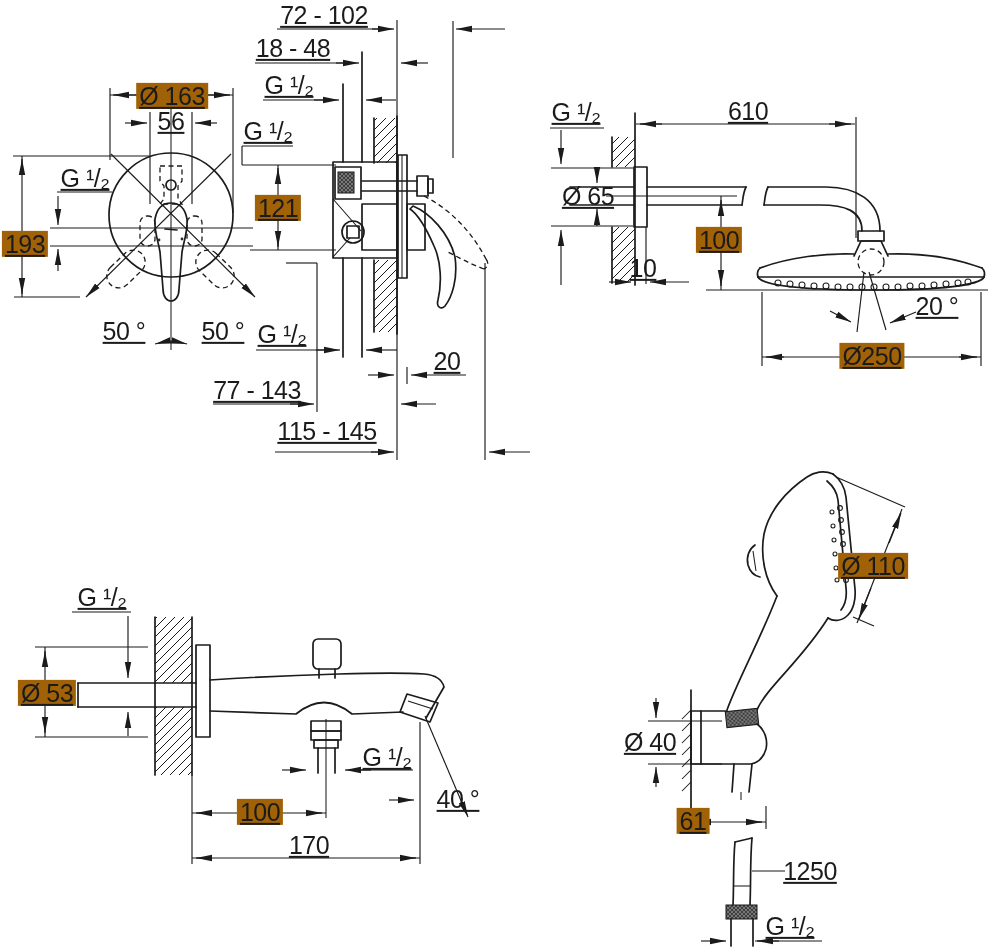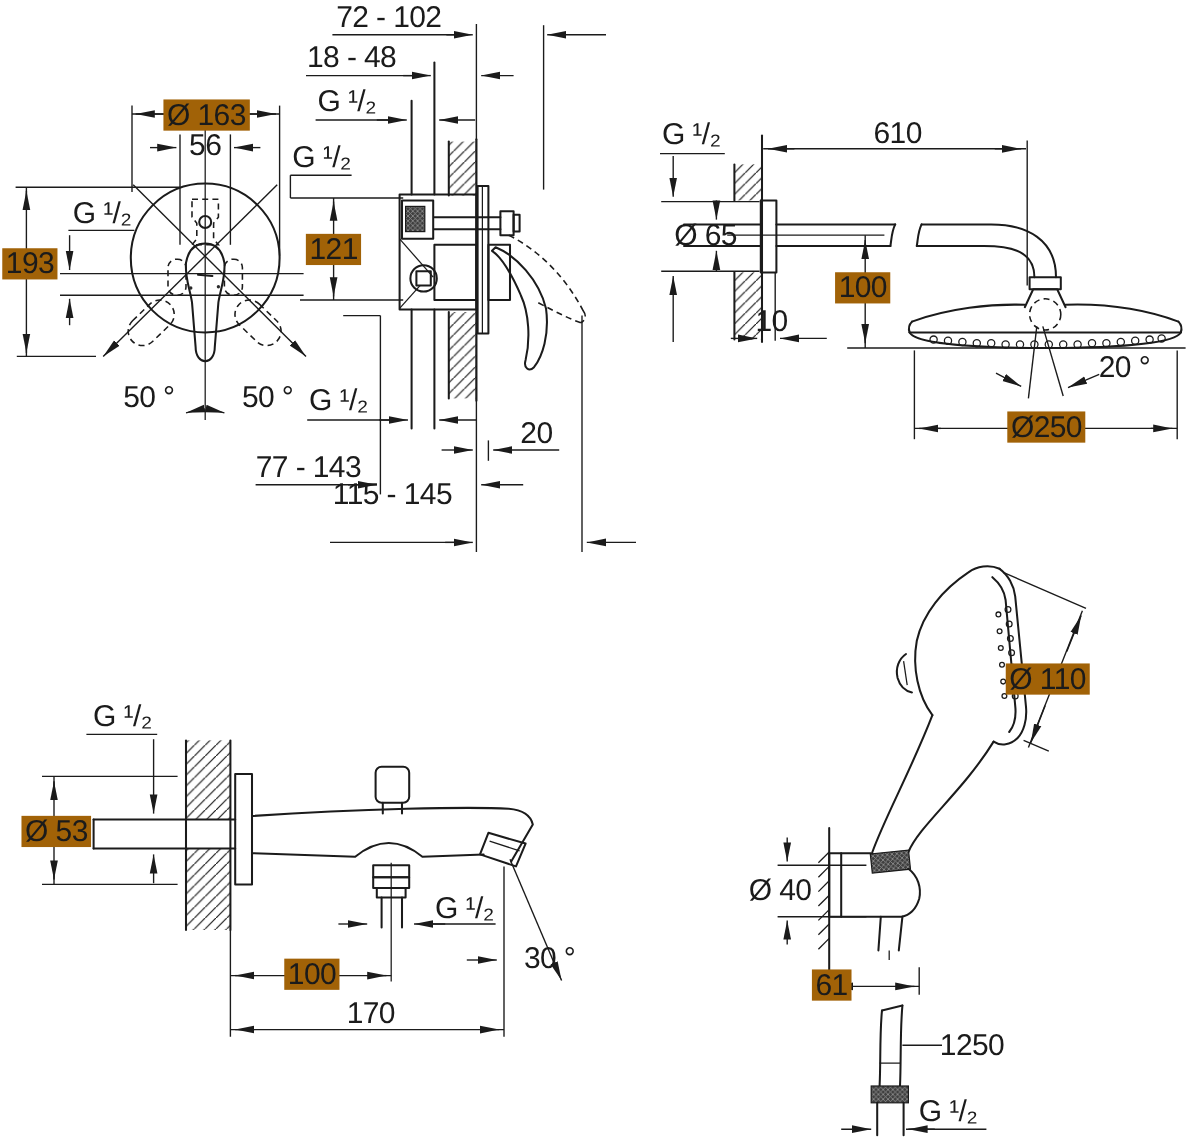--- a/index.html
+++ b/index.html
@@ -1,20 +1,20 @@
 <!DOCTYPE html>
 <html><head>
 <meta charset="utf-8">
 <style>
   html,body{margin:0;padding:0;background:#fff;}
   #stage{position:relative;width:996px;height:951px;background:#ffffff;overflow:hidden;
          font-family:"Liberation Sans","DejaVu Sans",sans-serif;}
   #art{position:absolute;left:0;top:0;}
   .lbl{position:absolute;transform:translate(-50%,-50%);font-size:25px;line-height:1.05;
-       color:#1b1b1b;white-space:nowrap;letter-spacing:-0.5px;z-index:2;}
+       color:#1b1b1b;white-space:nowrap;letter-spacing:-0.5px;z-index:2;text-decoration:underline;}
   .bg{background:#a16207;padding:0 3px;}
   svg *{vector-effect:none;}
   .ln{stroke:#1b1b1b;fill:none;stroke-width:1.7;stroke-linecap:round;stroke-linejoin:round;}
   .thin{stroke:#1b1b1b;fill:none;stroke-width:1.05;}
   .dim{stroke:#1b1b1b;fill:none;stroke-width:1.15;}
   .dash{stroke:#1b1b1b;fill:none;stroke-width:1.3;stroke-dasharray:5 3.5;}
   .fill{fill:#2a2a2a;stroke:none;}
 </style>
 </head>
 <body>
@@ -348,48 +348,48 @@
 
     <line class="dim" x1="701" y1="941" x2="726" y2="941" marker-end="url(#m)"></line>
     <line class="dim" x1="755" y1="941" x2="822" y2="941"></line>
     <line class="dim" x1="779" y1="941" x2="757" y2="941" marker-end="url(#m)"></line>
   </g>
 </svg>
 
 <div class="lbl bg" style="left:172px;top:96px">Ø 163</div>
 <div class="lbl" style="left:171px;top:121px">56</div>
 <div class="lbl" style="left:85px;top:178px">G ¹/₂</div>
-<div class="lbl bg" style="left:25px;top:220px">193</div>
+<div class="lbl bg" style="left:25px;top:244px">193</div>
 <div class="lbl" style="left:124px;top:331px">50 °</div>
 <div class="lbl" style="left:223px;top:331px">50 °</div>
 
 <div class="lbl" style="left:324px;top:15px">72 - 102</div>
 <div class="lbl" style="left:293px;top:48px">18 - 48</div>
 <div class="lbl" style="left:289px;top:85px">G ¹/₂</div>
 <div class="lbl" style="left:268px;top:131px">G ¹/₂</div>
 <div class="lbl bg" style="left:278px;top:208px">121</div>
 <div class="lbl" style="left:282px;top:334px">G ¹/₂</div>
 <div class="lbl" style="left:447px;top:361px">20</div>
 <div class="lbl" style="left:257px;top:390px">77 - 143</div>
-<div class="lbl" style="left:327px;top:412px">115 - 145</div>
+<div class="lbl" style="left:327px;top:431px">115 - 145</div>
 
 <div class="lbl" style="left:576px;top:112px">G ¹/₂</div>
 <div class="lbl" style="left:748px;top:111px">610</div>
 <div class="lbl" style="left:588px;top:196px">Ø 65</div>
 <div class="lbl bg" style="left:719px;top:240px">100</div>
 <div class="lbl" style="left:643px;top:268px">10</div>
 <div class="lbl" style="left:937px;top:306px">20 °</div>
 <div class="lbl bg" style="left:872px;top:356px">Ø250</div>
 
 <div class="lbl" style="left:102px;top:597px">G ¹/₂</div>
 <div class="lbl bg" style="left:47px;top:693px">Ø 53</div>
 <div class="lbl" style="left:387px;top:757px">G ¹/₂</div>
 <div class="lbl bg" style="left:260px;top:812px">100</div>
 <div class="lbl" style="left:309px;top:845px">170</div>
-<div class="lbl" style="left:458px;top:799px">30 °</div>
+<div class="lbl" style="left:458px;top:799px">40 °</div>
 
 <div class="lbl bg" style="left:873px;top:566px">Ø 110</div>
 <div class="lbl" style="left:650px;top:742px">Ø 40</div>
 <div class="lbl bg" style="left:693px;top:821px">61</div>
 <div class="lbl" style="left:810px;top:871px">1250</div>
 <div class="lbl" style="left:790px;top:926px">G ¹/₂</div>
 
 </div>
 
 </body></html>

